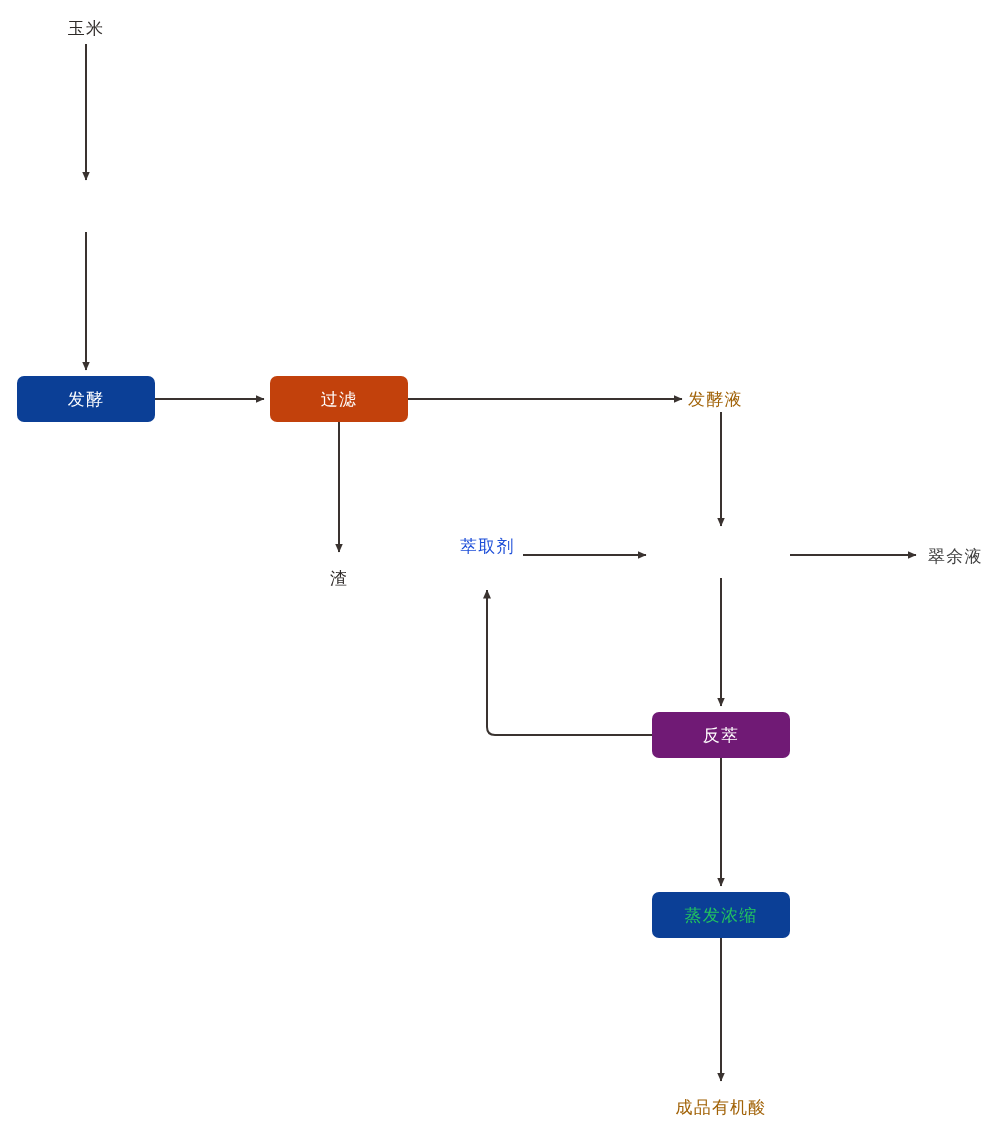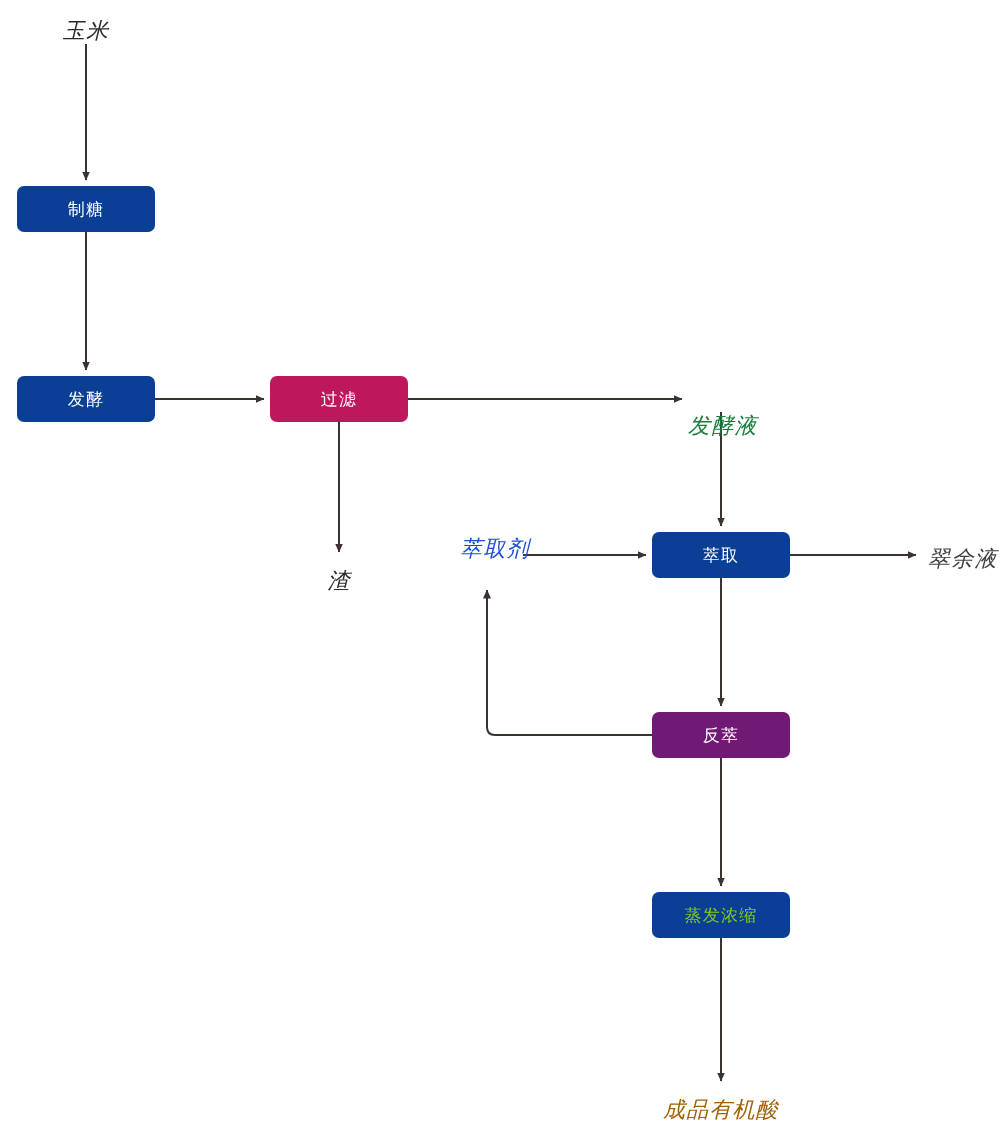--- a/index.html
+++ b/index.html
@@ -38,26 +38,25 @@
     font-weight: 400;
     letter-spacing: 1.2px;
     line-height: 1;
     white-space: nowrap;
     user-select: none;
   }
   .label {
     position: absolute;
     box-sizing: border-box;
     color: #2e2a28;
-    font-size: 22px;
+    font-size: 17px;
     letter-spacing: 1.2px;
     line-height: 1;
     white-space: nowrap;
     user-select: none;
-    font-style: italic;
   }
   .label.center {
     text-align: center;
     transform: translateX(-50%);
   }
   .label.left {
     text-align: left;
   }
 </style>
 </head>
@@ -90,35 +89,33 @@
 
     <line x1="721" y1="578" x2="721" y2="706" stroke="#3a3330" stroke-width="2" marker-end="url(#arrowhead)"></line>
 
     <path d="M652,735 L495,735 Q487,735 487,727 L487,590" fill="none" stroke="#3a3330" stroke-width="2" marker-end="url(#arrowhead)"></path>
 
     <line x1="721" y1="758" x2="721" y2="886" stroke="#3a3330" stroke-width="2" marker-end="url(#arrowhead)"></line>
 
     <line x1="721" y1="938" x2="721" y2="1081" stroke="#3a3330" stroke-width="2" marker-end="url(#arrowhead)"></line>
   </svg>
 
-  <div class="node" style="left: 17px; top: 186px; width: 138px; height: 46px; background: rgb(11, 63, 150); color: rgb(255, 255, 255);">制糖</div>
 
   <div class="node" style="left: 17px; top: 376px; width: 138px; height: 46px; background: rgb(11, 63, 150); color: rgb(255, 255, 255); text-align: right;">发酵</div>
 
-  <div class="node" style="left: 270px; top: 376px; width: 138px; height: 46px; background: #be185d; color: rgb(255, 255, 255);">过滤</div>
+  <div class="node" style="left: 270px; top: 376px; width: 138px; height: 46px; background: #c2410c; color: rgb(255, 255, 255);">过滤</div>
 
-  <div class="node" style="left: 652px; top: 532px; width: 138px; height: 46px; background: rgb(11, 63, 150); color: rgb(255, 255, 255);">萃取</div>
 
   <div class="node" style="left: 652px; top: 712px; width: 138px; height: 46px; background: #701a75; color: rgb(255, 255, 255);">反萃</div>
 
-  <div class="node" style="left: 652px; top: 892px; width: 138px; height: 46px; background: rgb(11, 63, 150); color: #84cc16;">蒸发浓缩</div>
+  <div class="node" style="left: 652px; top: 892px; width: 138px; height: 46px; background: rgb(11, 63, 150); color: #22c55e;">蒸发浓缩</div>
 
   <div class="label center" style="left: 86px; top: 20px; color: rgb(46, 42, 40);">玉米</div>
 
-  <div class="label left" style="left: 688px; top: 391px; color: #15803d; margin-top: 24px;">发酵液</div>
+  <div class="label left" style="left: 688px; top: 391px; color: #a16207;">发酵液</div>
 
   <div class="label center" style="left: 339px; top: 570px; color: rgb(46, 42, 40);">渣</div>
 
   <div class="label left" style="left: 460px; top: 538px; color: #1d4ed8;">萃取剂</div>
 
   <div class="label left" style="left: 928px; top: 548px; color: #404040;">翠余液</div>
 
   <div class="label center" style="left: 721px; top: 1099px; color: #a16207;">成品有机酸</div>
 
 </div>

